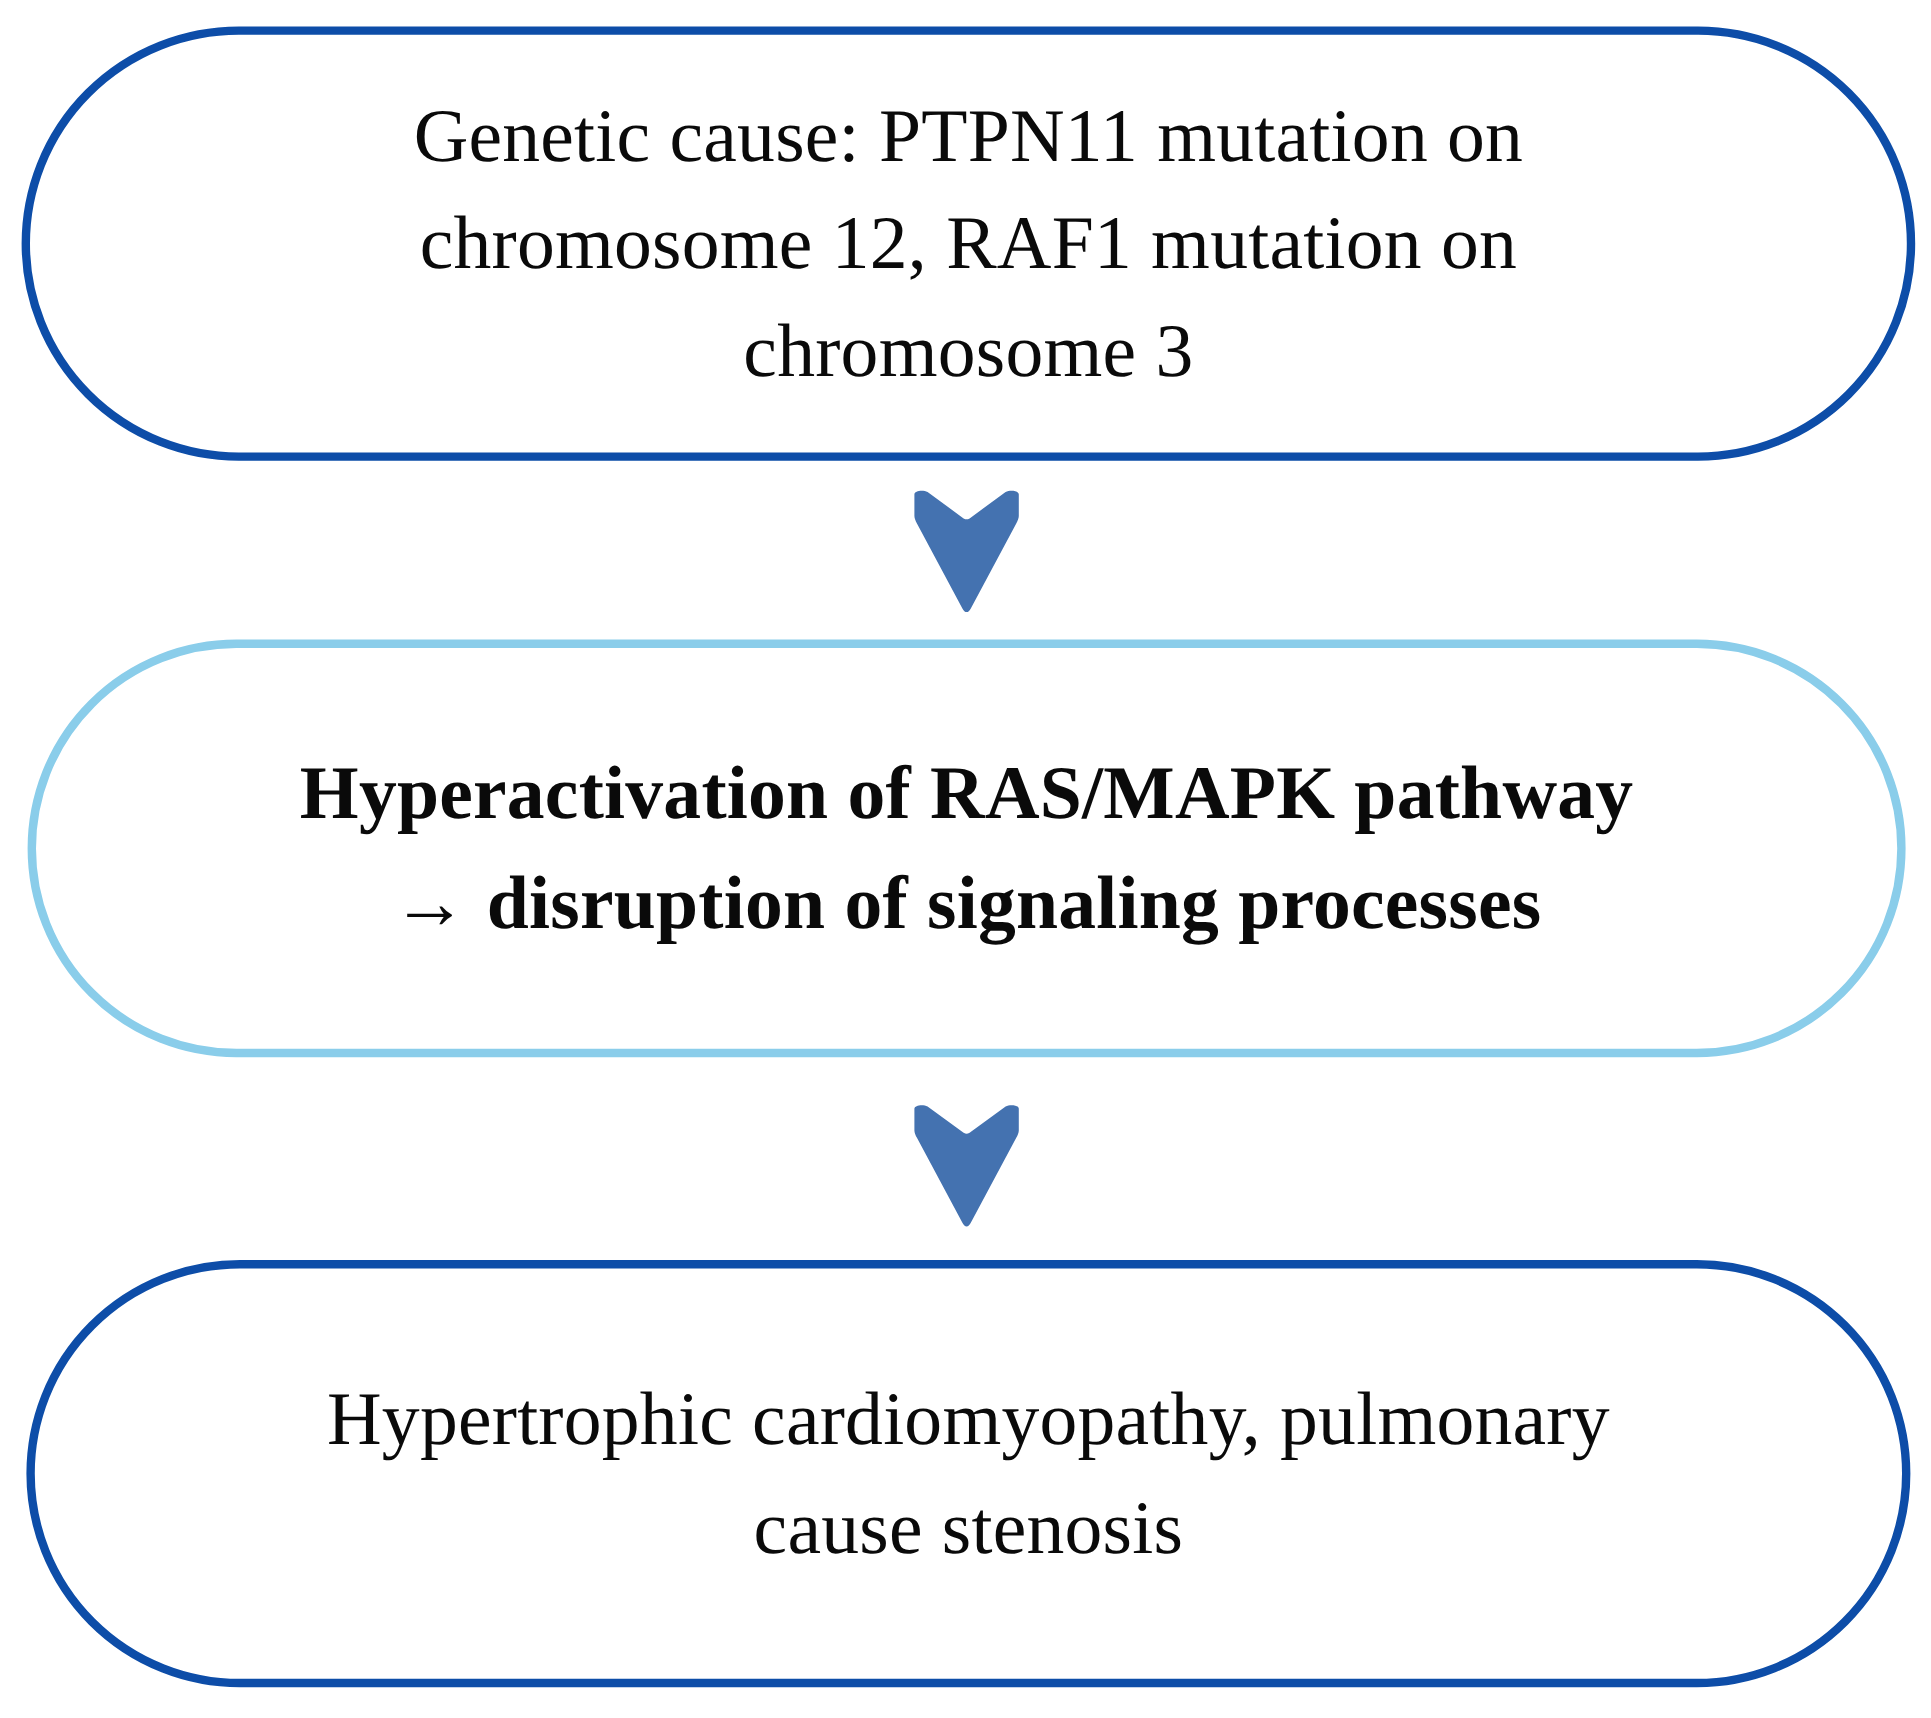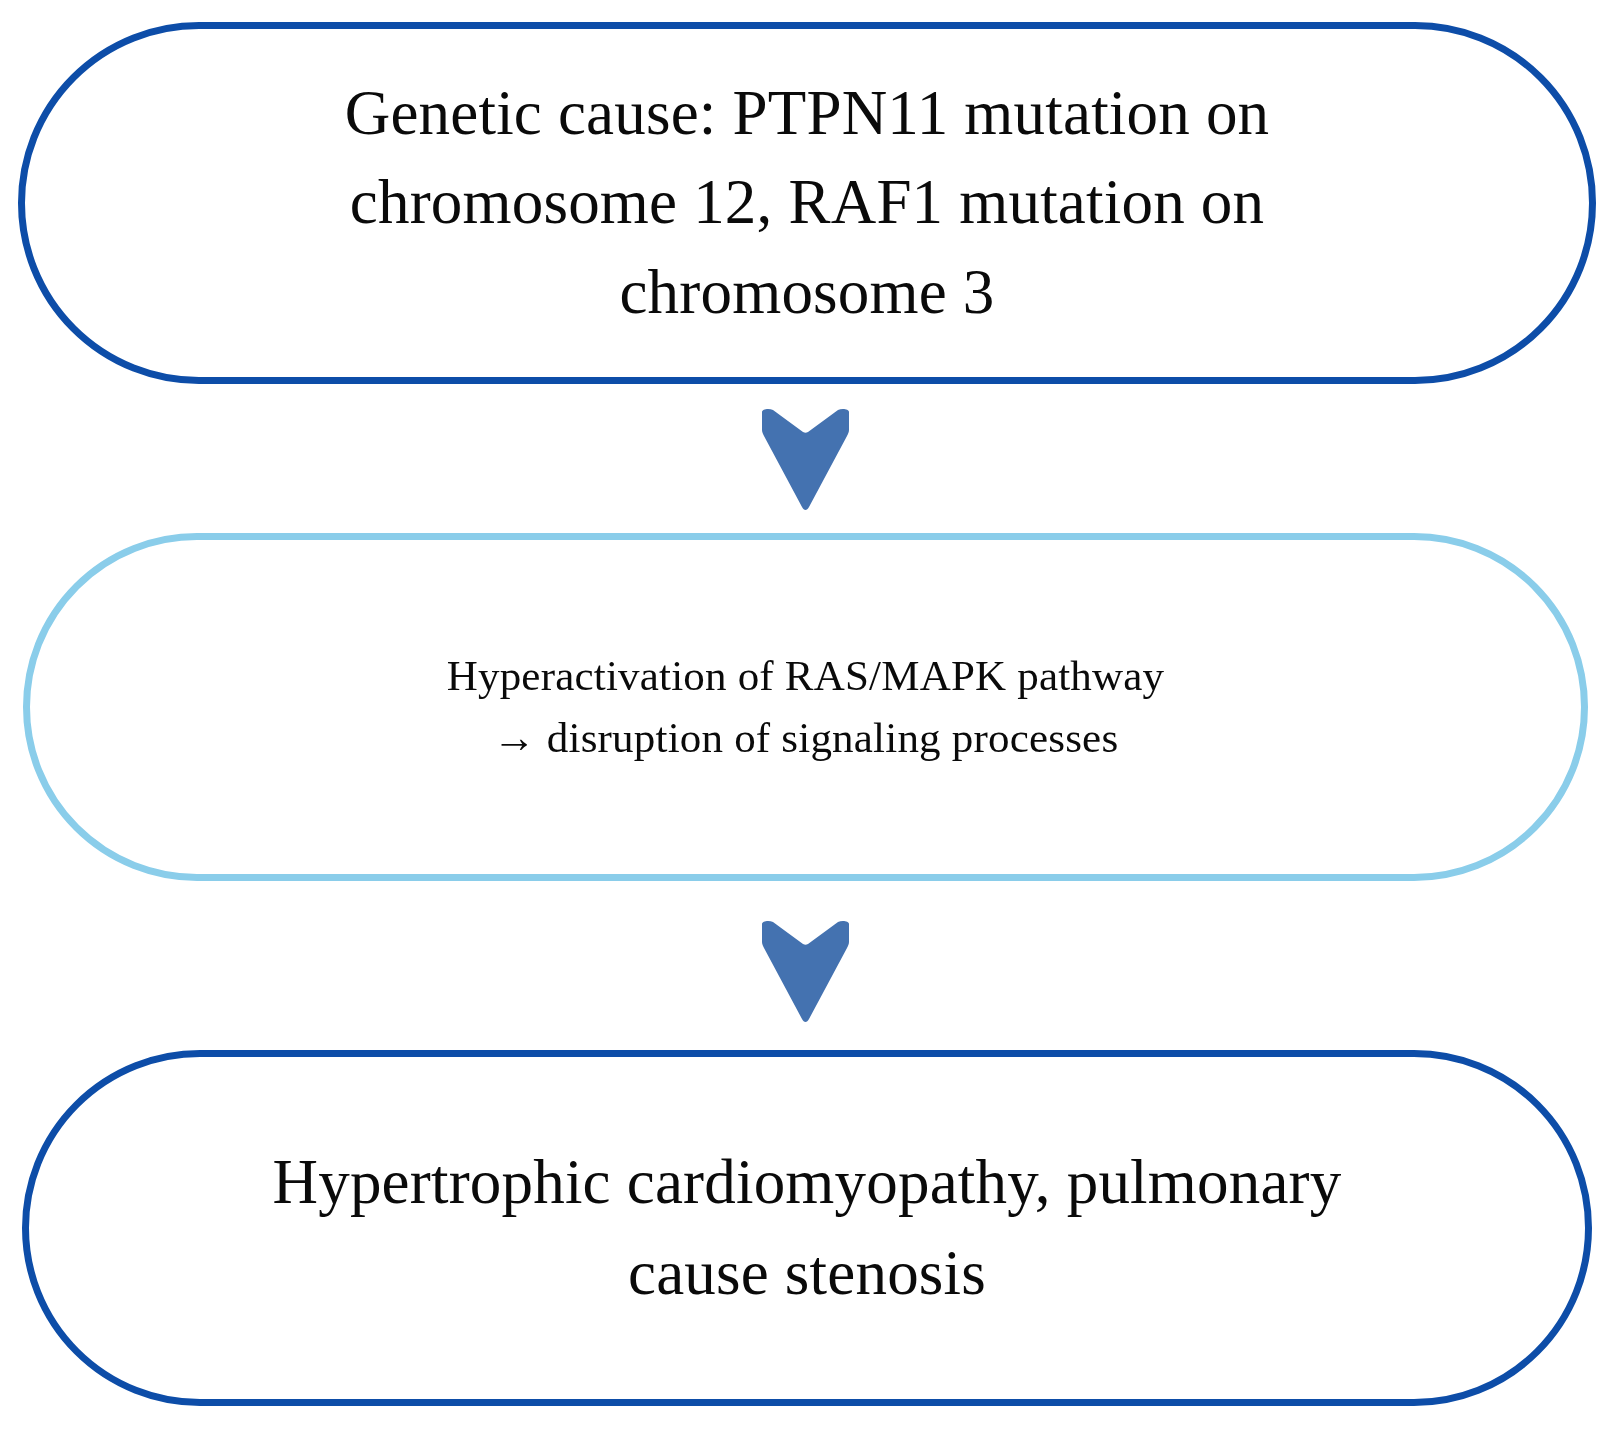--- a/index.html
+++ b/index.html
@@ -58,23 +58,24 @@
   
   #box-pathway {
     left: 23px;
     top: 533px;
     width: 1565px;
     height: 348px;
     border: 7px solid #8acdea;
     border-radius: 174px;
   }
   #box-pathway .box-label {
-    font-size: 43px;
+    font-size: 63px;
     line-height: 1.44;
     padding: 0 46px;
+    font-weight: bold;
   }
 
   
   #box-manifestations {
     left: 22px;
     top: 1050px;
     width: 1570px;
     height: 356px;
     border: 7px solid #0d4da8;
     border-radius: 178px;

